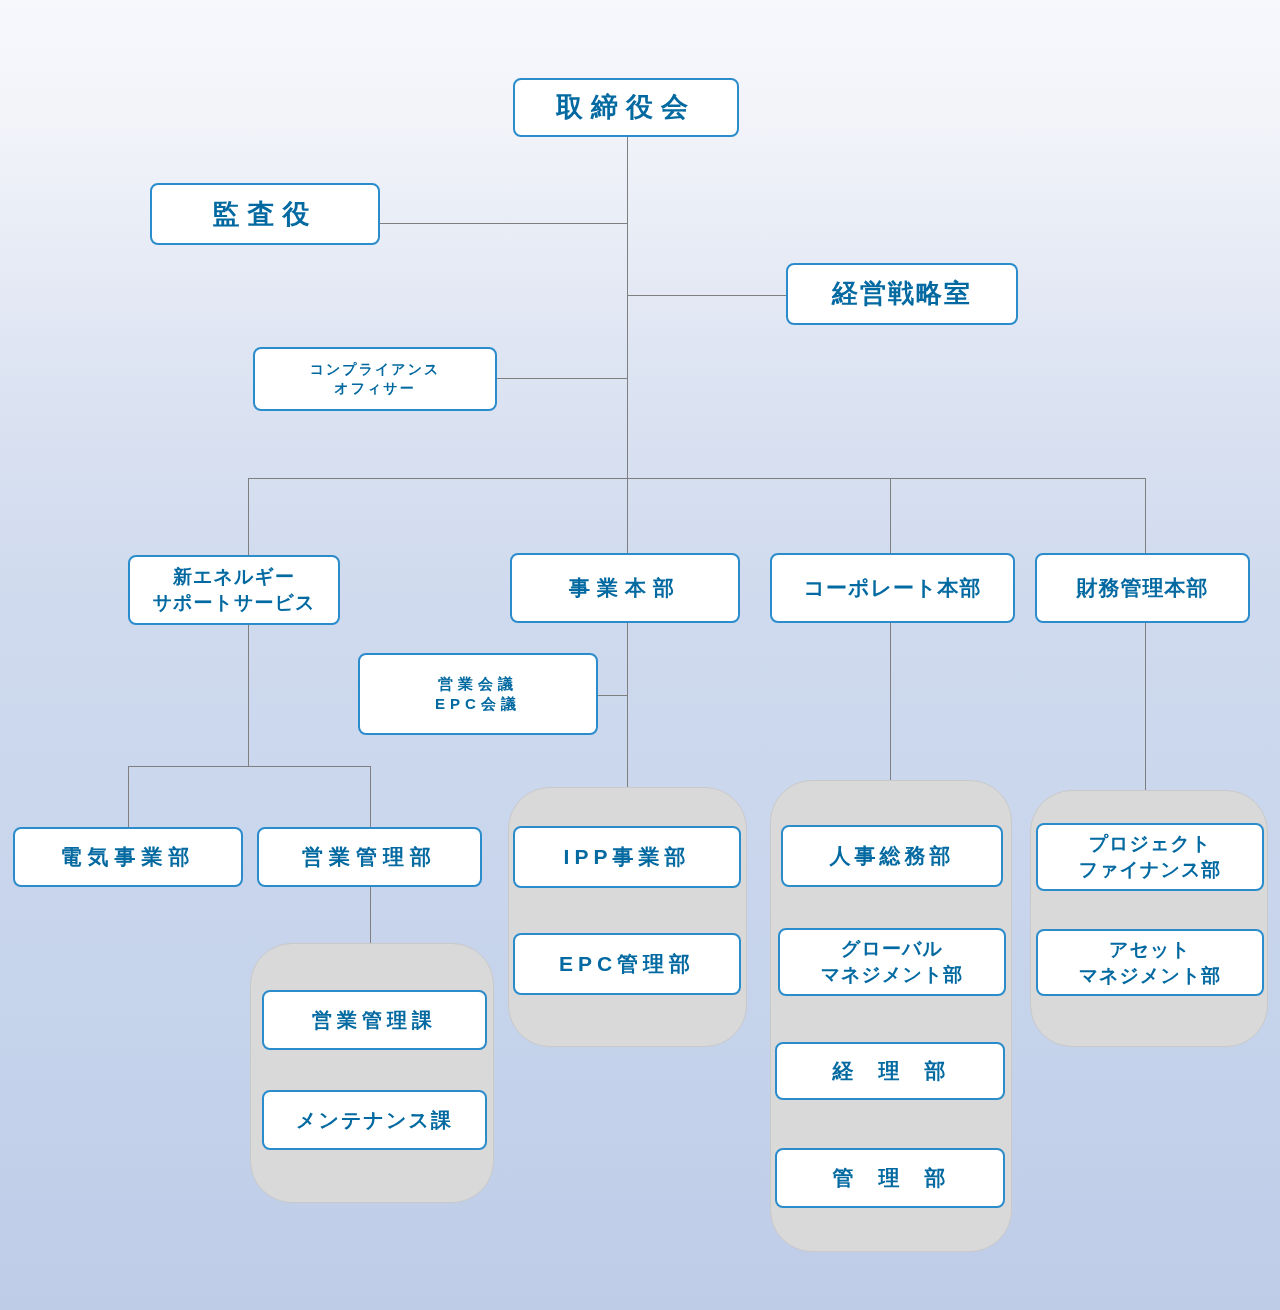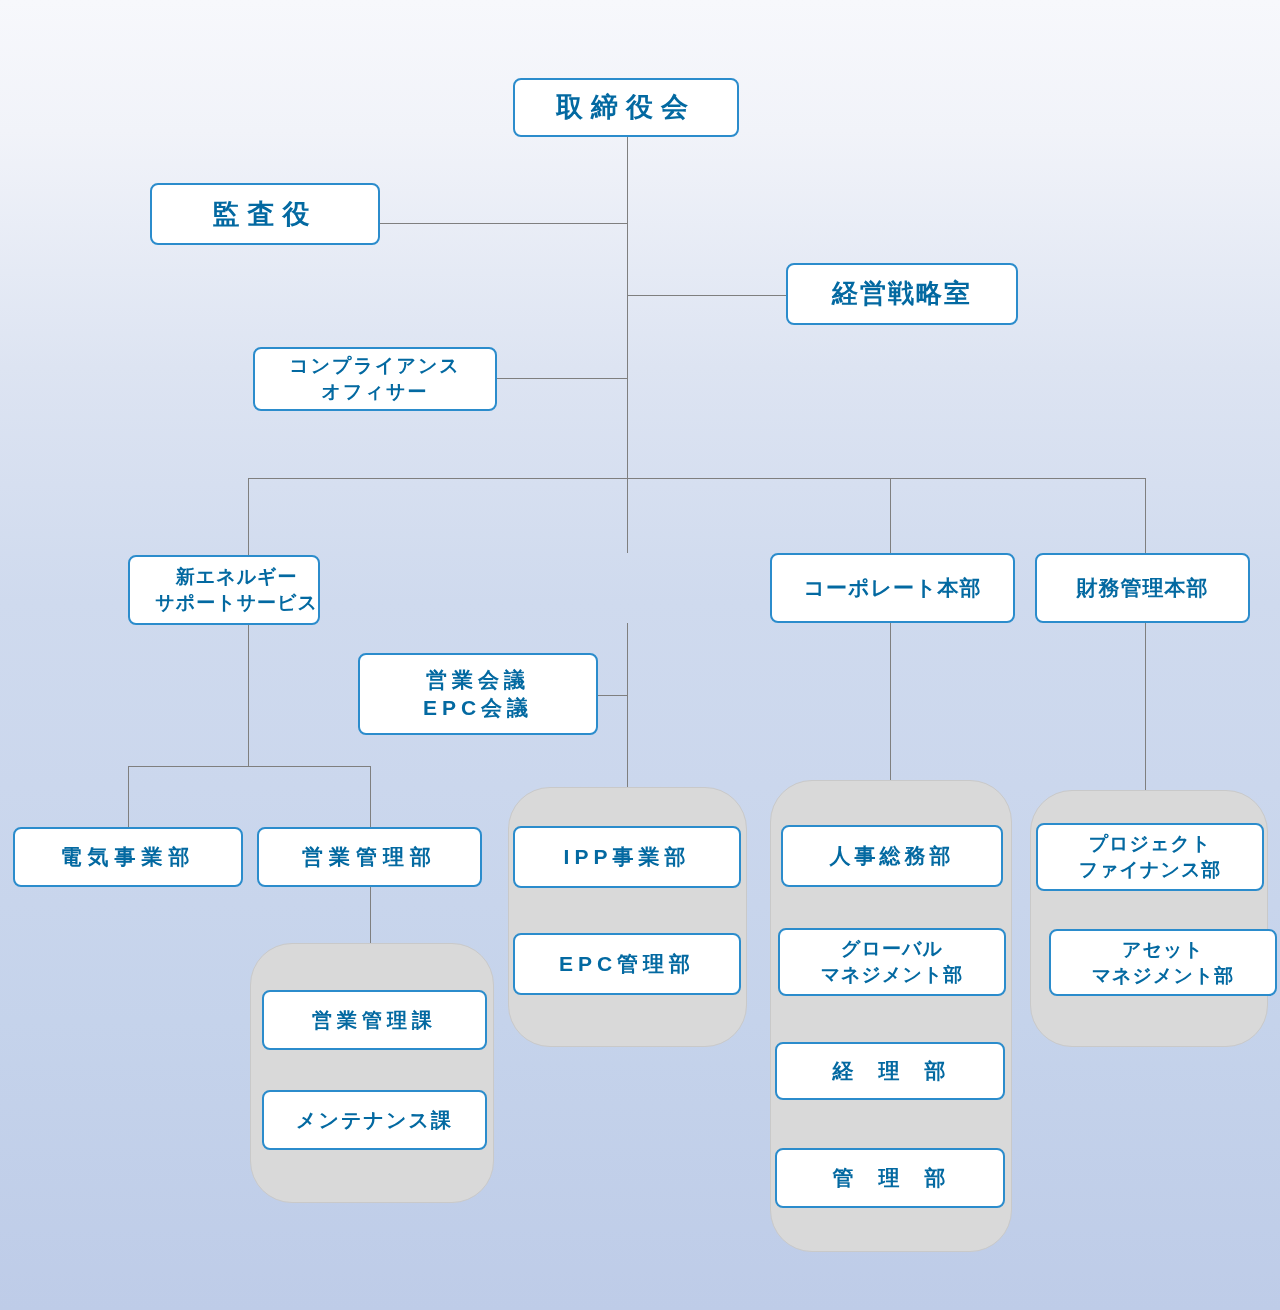--- a/index.html
+++ b/index.html
@@ -20,38 +20,38 @@
   .node{
     position:absolute;background:#ffffff;border:2px solid #2b8ccc;border-radius:8px;
     display:flex;align-items:center;justify-content:center;
     text-align:center;font-weight:bold;color:#0369a1;box-sizing:border-box;
   }
   .node .lbl{white-space:pre-line;line-height:1.35;}
   
   #n-board{left:513px;top:78px;width:226px;height:59px;font-size:27px;letter-spacing:8px;}
   #n-auditor{left:150px;top:183px;width:230px;height:62px;font-size:27px;letter-spacing:8px;}
   #n-strategy{left:786px;top:263px;width:232px;height:62px;font-size:26px;letter-spacing:2px;justify-content:center;}
-  #n-compliance{left:253px;top:347px;width:244px;height:64px;font-size:19px;letter-spacing:2px;text-align:center;}
-  #n-newenergy{left:128px;top:555px;width:192px;height:70px;font-size:19px;letter-spacing:1px;justify-content:flex-end;}
+  #n-compliance{left:253px;top:347px;width:244px;height:64px;font-size:14px;letter-spacing:2px;text-align:center;}
+  #n-newenergy{left:128px;top:555px;width:212px;height:70px;font-size:19px;letter-spacing:1px;}
   #n-business{left:510px;top:553px;width:230px;height:70px;font-size:21px;letter-spacing:7px;}
   #n-corporate{left:770px;top:553px;width:245px;height:70px;font-size:21px;letter-spacing:1px;}
   #n-finance{left:1035px;top:553px;width:215px;height:70px;font-size:21px;letter-spacing:1px;}
-  #n-meeting{left:358px;top:653px;width:240px;height:82px;font-size:21px;letter-spacing:5px;}
+  #n-meeting{left:358px;top:653px;width:240px;height:82px;font-size:15px;letter-spacing:5px;}
   #n-electric{left:13px;top:827px;width:230px;height:60px;font-size:21px;letter-spacing:6px;}
   #n-salesmgmt{left:257px;top:827px;width:225px;height:60px;font-size:21px;letter-spacing:6px;}
   #n-salessec{left:262px;top:978px;width:225px;height:60px;font-size:20px;letter-spacing:5px;margin-top:12px;}
   #n-maint{left:262px;top:1090px;width:225px;height:60px;font-size:20px;letter-spacing:2px;}
   #n-ipp{left:513px;top:826px;width:228px;height:62px;font-size:21px;letter-spacing:5px;}
   #n-epc{left:513px;top:933px;width:228px;height:62px;font-size:21px;letter-spacing:5px;text-align:center;}
   #n-hr{left:781px;top:825px;width:222px;height:62px;font-size:21px;letter-spacing:4px;}
   #n-global{left:778px;top:928px;width:228px;height:68px;font-size:19px;letter-spacing:1px;}
   #n-accounting{left:775px;top:1042px;width:230px;height:58px;font-size:21px;letter-spacing:2px;}
   #n-admin{left:775px;top:1148px;width:230px;height:60px;font-size:21px;letter-spacing:2px;}
   #n-projfin{left:1036px;top:823px;width:228px;height:68px;font-size:19px;letter-spacing:1px;}
-  #n-asset{left:1036px;top:929px;width:228px;height:67px;font-size:19px;letter-spacing:1px;margin-left:13px;}
+  #n-asset{left:1036px;top:929px;width:228px;height:67px;font-size:19px;letter-spacing:1px;}
   
   #g-salesmgmt{left:250px;top:943px;width:242px;height:258px;}
   #g-business{left:508px;top:787px;width:237px;height:258px;}
   #g-corporate{left:770px;top:780px;width:240px;height:470px;}
   #g-finance{left:1030px;top:790px;width:236px;height:255px;}
 </style>
 </head>
 <body>
 
 <div class="canvas">
@@ -89,20 +89,23 @@
   <div class="node" id="n-strategy">
     <span class="lbl">経営戦略室</span>
   </div>
   <div class="node" id="n-compliance">
     <span class="lbl">コンプライアンス
 オフィサー</span>
   </div>
   <div class="node" id="n-newenergy">
     <span class="lbl">新エネルギー
 サポートサービス</span>
+  </div>
+  <div class="node" id="n-business">
+    <span class="lbl">事業本部</span>
   </div>
   <div class="node" id="n-corporate">
     <span class="lbl">コーポレート本部</span>
   </div>
   <div class="node" id="n-finance">
     <span class="lbl">財務管理本部</span>
   </div>
   <div class="node" id="n-meeting">
     <span class="lbl">営業会議
 EPC会議</span>

